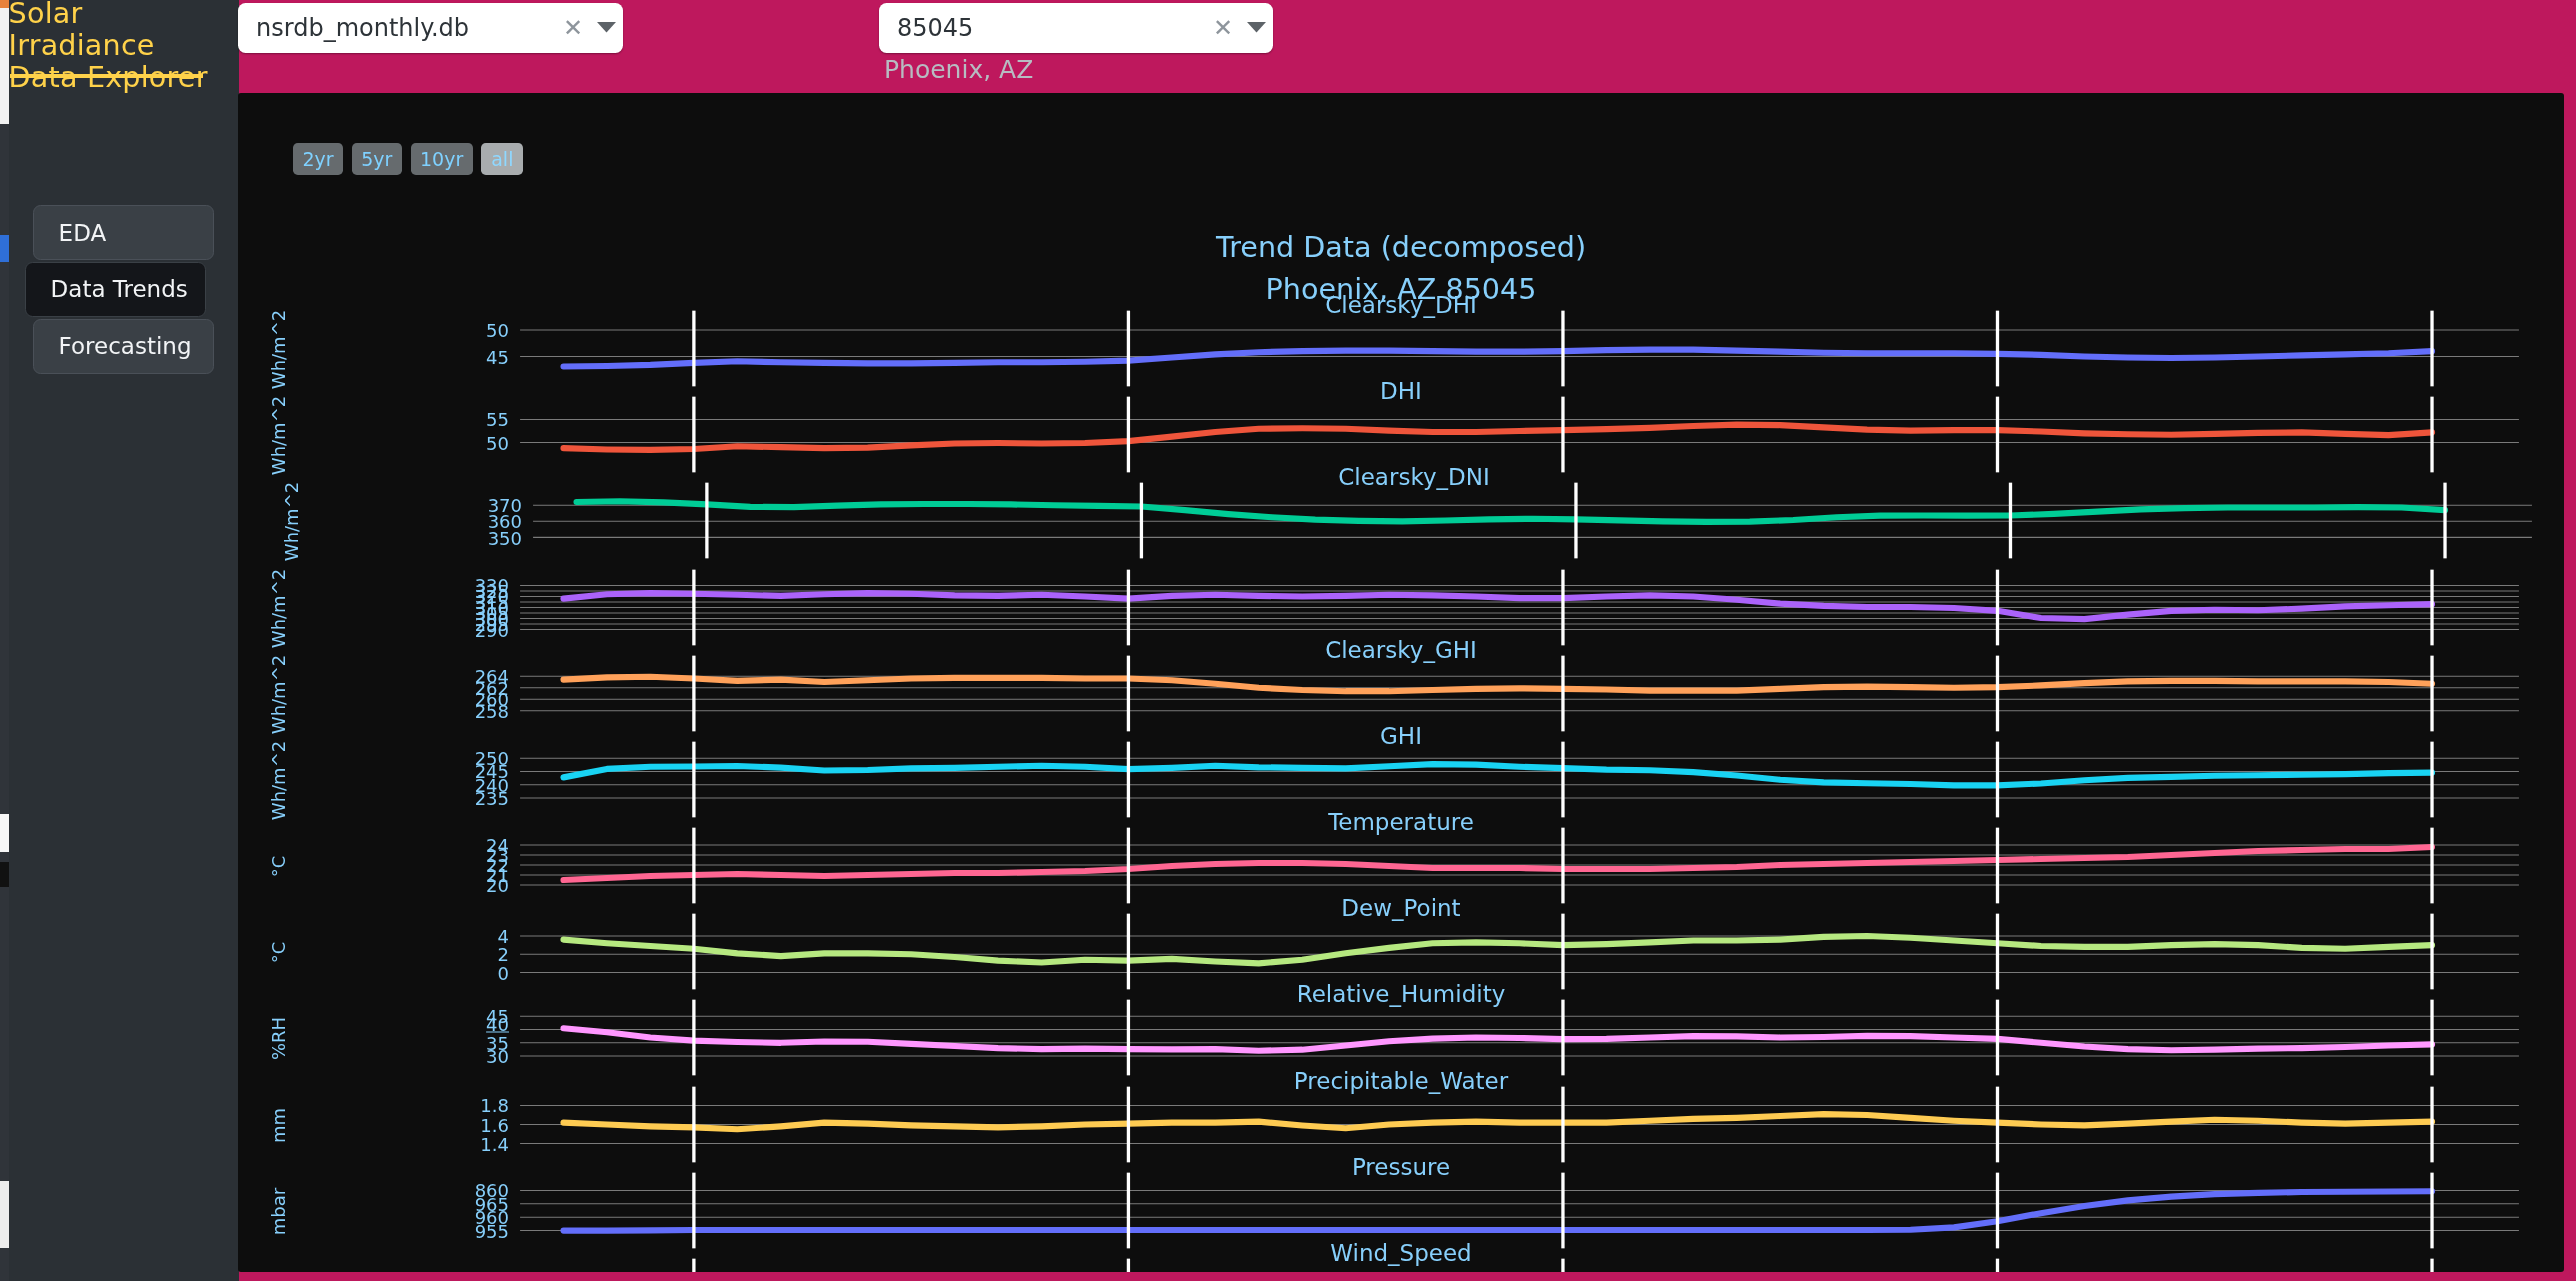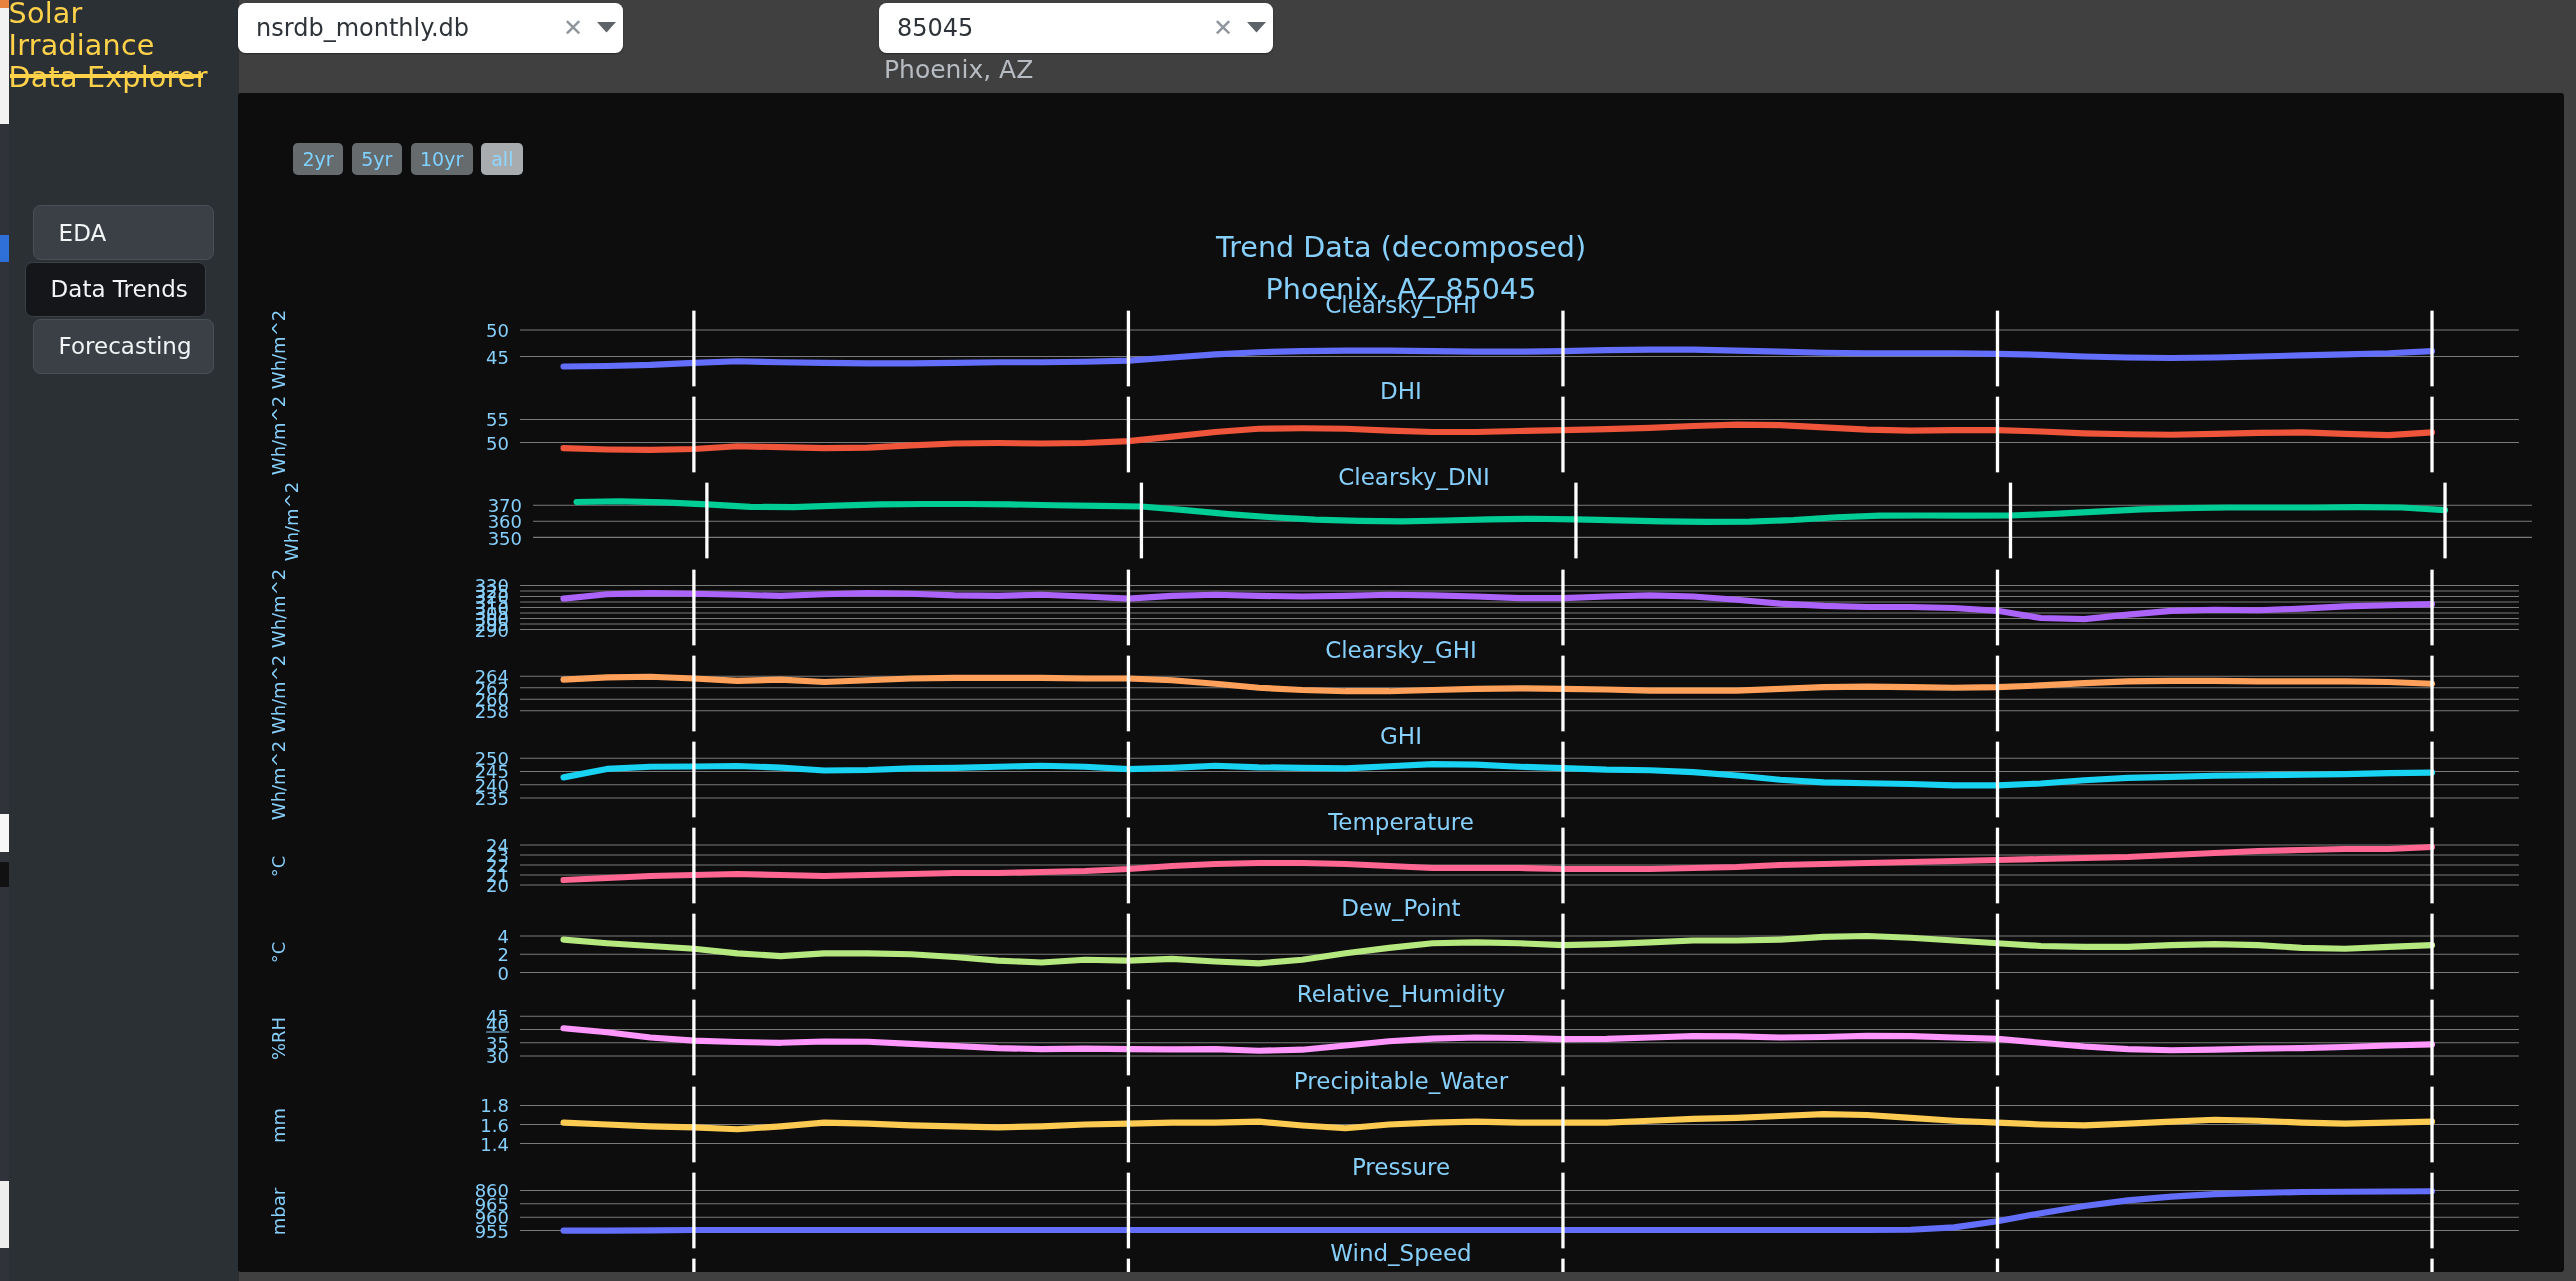--- a/index.html
+++ b/index.html
@@ -2,21 +2,21 @@
 <html style="font-size:15.2px"><head>
 <meta charset="utf-8">
 <style>
   * { box-sizing: border-box; margin: 0; padding: 0; }
   html, body {
     width: 2576px; height: 1282px;
     background: #262b30;
     font-family: "DejaVu Sans", "Liberation Sans", sans-serif;
     overflow: hidden;
   }
-  #app { position: relative; width: 2576px; height: 1282px; background: #404040; }
+  #app { position: relative; width: 2576px; height: 1282px; background: #be185d; }
 
   
   .bg-sliver { position:absolute; left:0; top:0; width:8.6px; height:1282px; background:#d8d8d8; }
   .bg-sliver .s1 { position:absolute; left:0; top:0;   width:8.6px; height:7.6px;   background:#e8823c; }
   .bg-sliver .s2 { position:absolute; left:0; top:7.6px; width:8.6px; height:116px; background:#f2f2f2; }
   .bg-sliver .s3 { position:absolute; left:0; top:124px;width:8.6px; height:1158px;background:#30343a; }
   .bg-sliver .s4 { position:absolute; left:0; top:235px;width:8.6px; height:27px; background:#2f6fd8; }
   .bg-sliver .s5 { position:absolute; left:0; top:814px;width:8.6px; height:38px; background:#f7f7f7; }
   .bg-sliver .s6 { position:absolute; left:0; top:862px;width:8.6px; height:25px; background:#111; }
   .bg-sliver .s7 { position:absolute; left:0; top:1181px;width:8.6px;height:67px; background:#ededed; }

